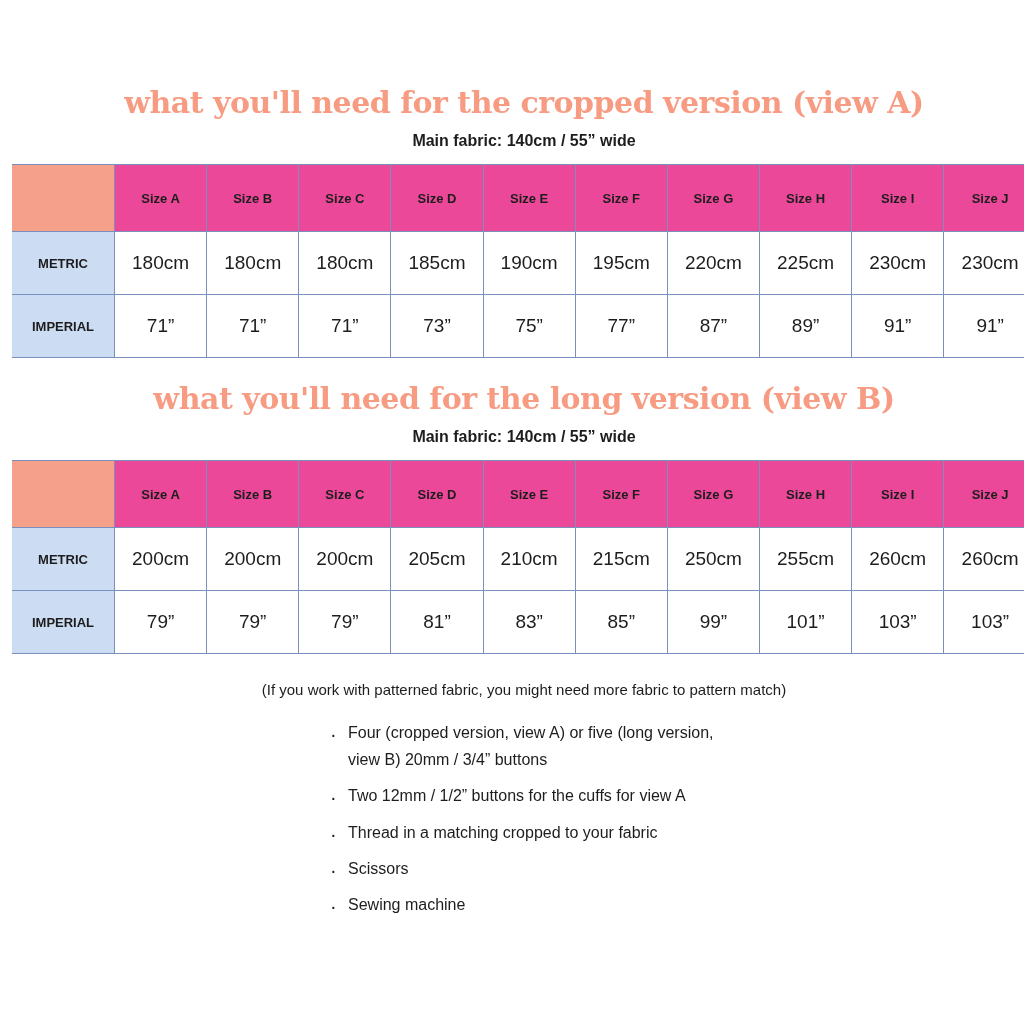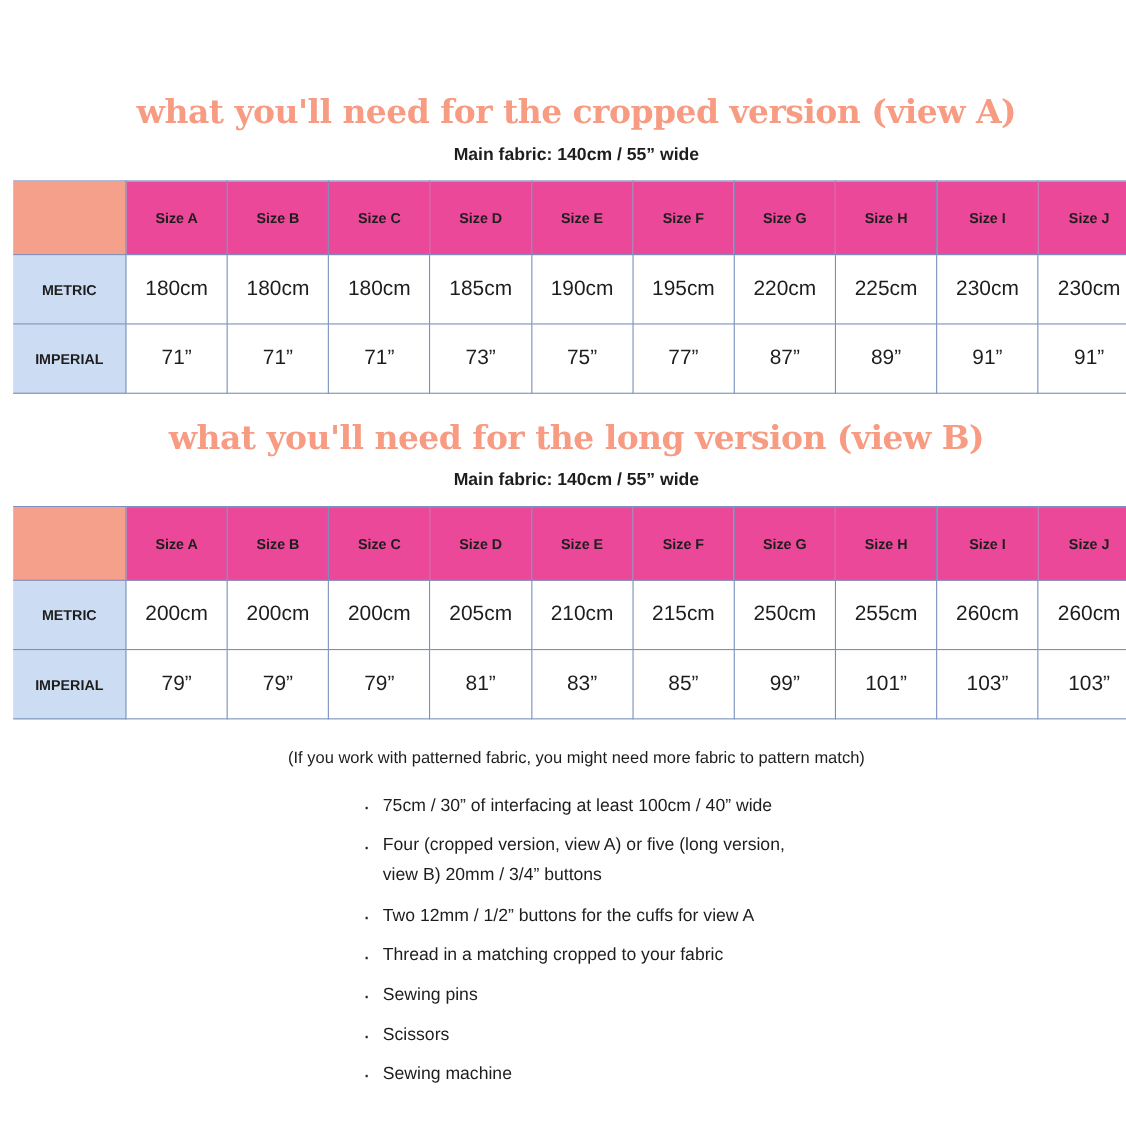--- a/index.html
+++ b/index.html
@@ -226,22 +226,20 @@
           <td class="val">103”</td>
           <td class="val">103”</td>
         </tr>
       </tbody>
     </table>
   </div>
 
   <p class="note">(If you work with patterned fabric, you might need more fabric to pattern match)</p>
 
   <ul class="supplies">
-    <li>75cm / 30” of interfacing at least 100cm / 40” wide</li>
     <li>Four (cropped version, view A) or five (long version, view B) 20mm / 3/4” buttons</li>
     <li>Two 12mm / 1/2” buttons for the cuffs for view A</li>
     <li>Thread in a matching cropped to your fabric</li>
-    <li>Sewing pins</li>
     <li>Scissors</li>
     <li>Sewing machine</li>
   </ul>
 
 </div>
 
 </body></html>

